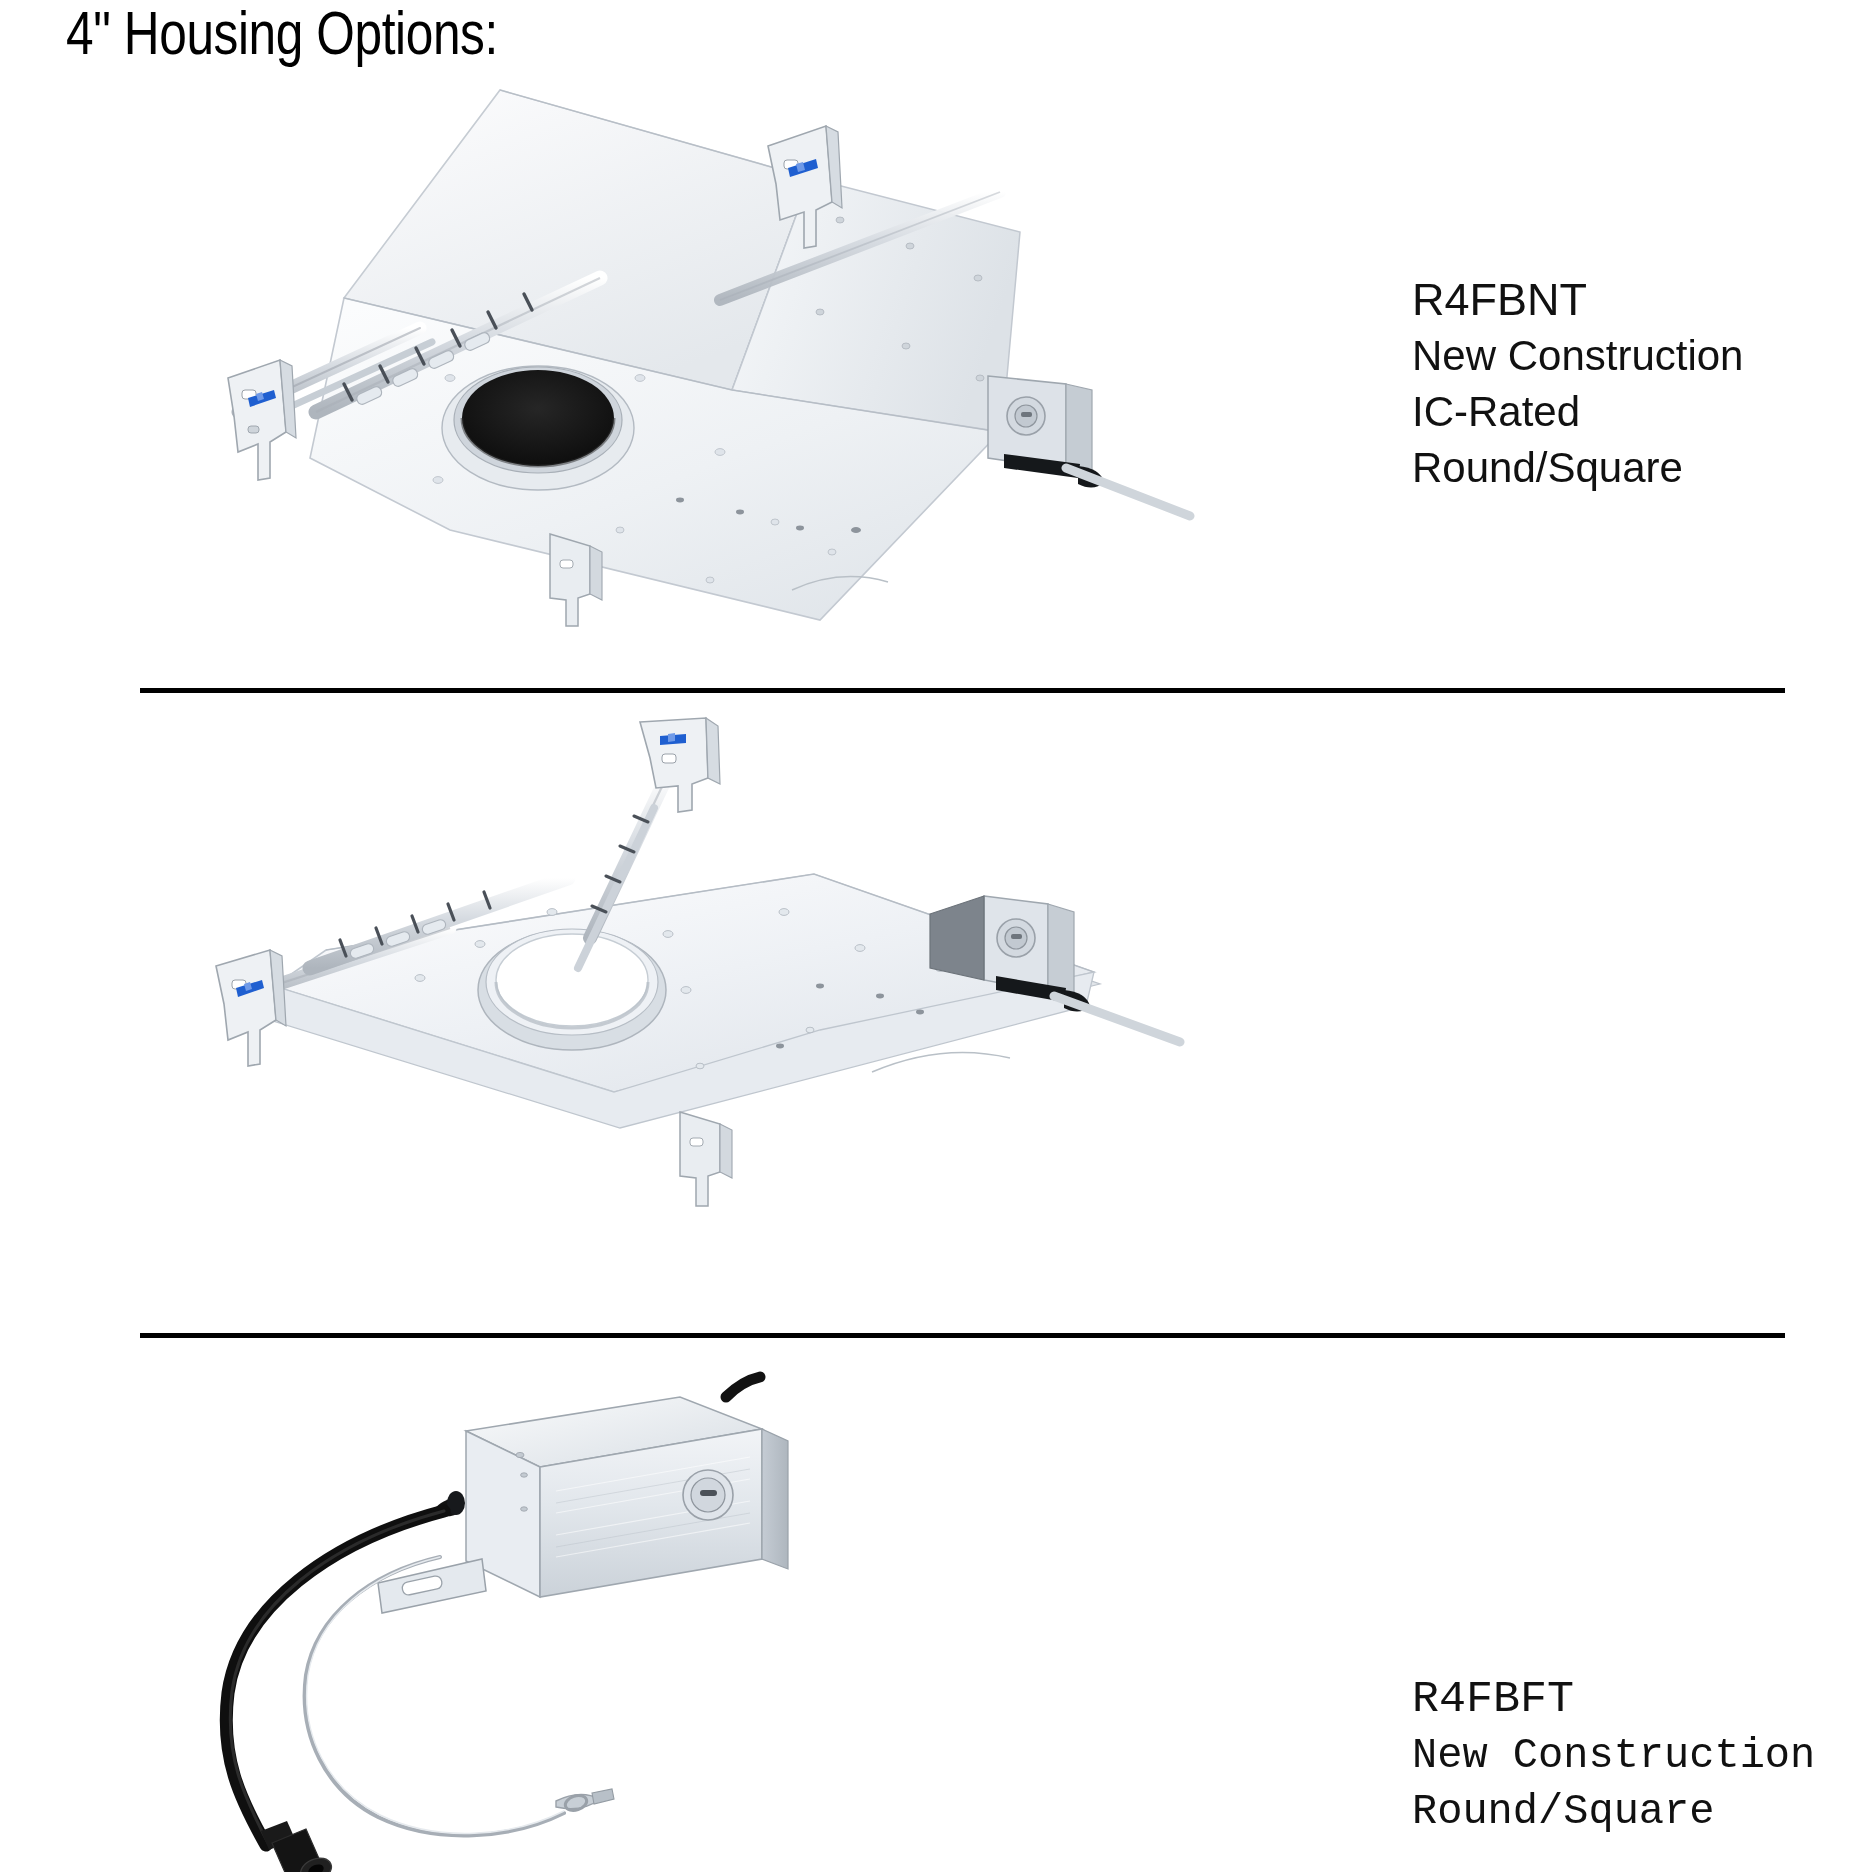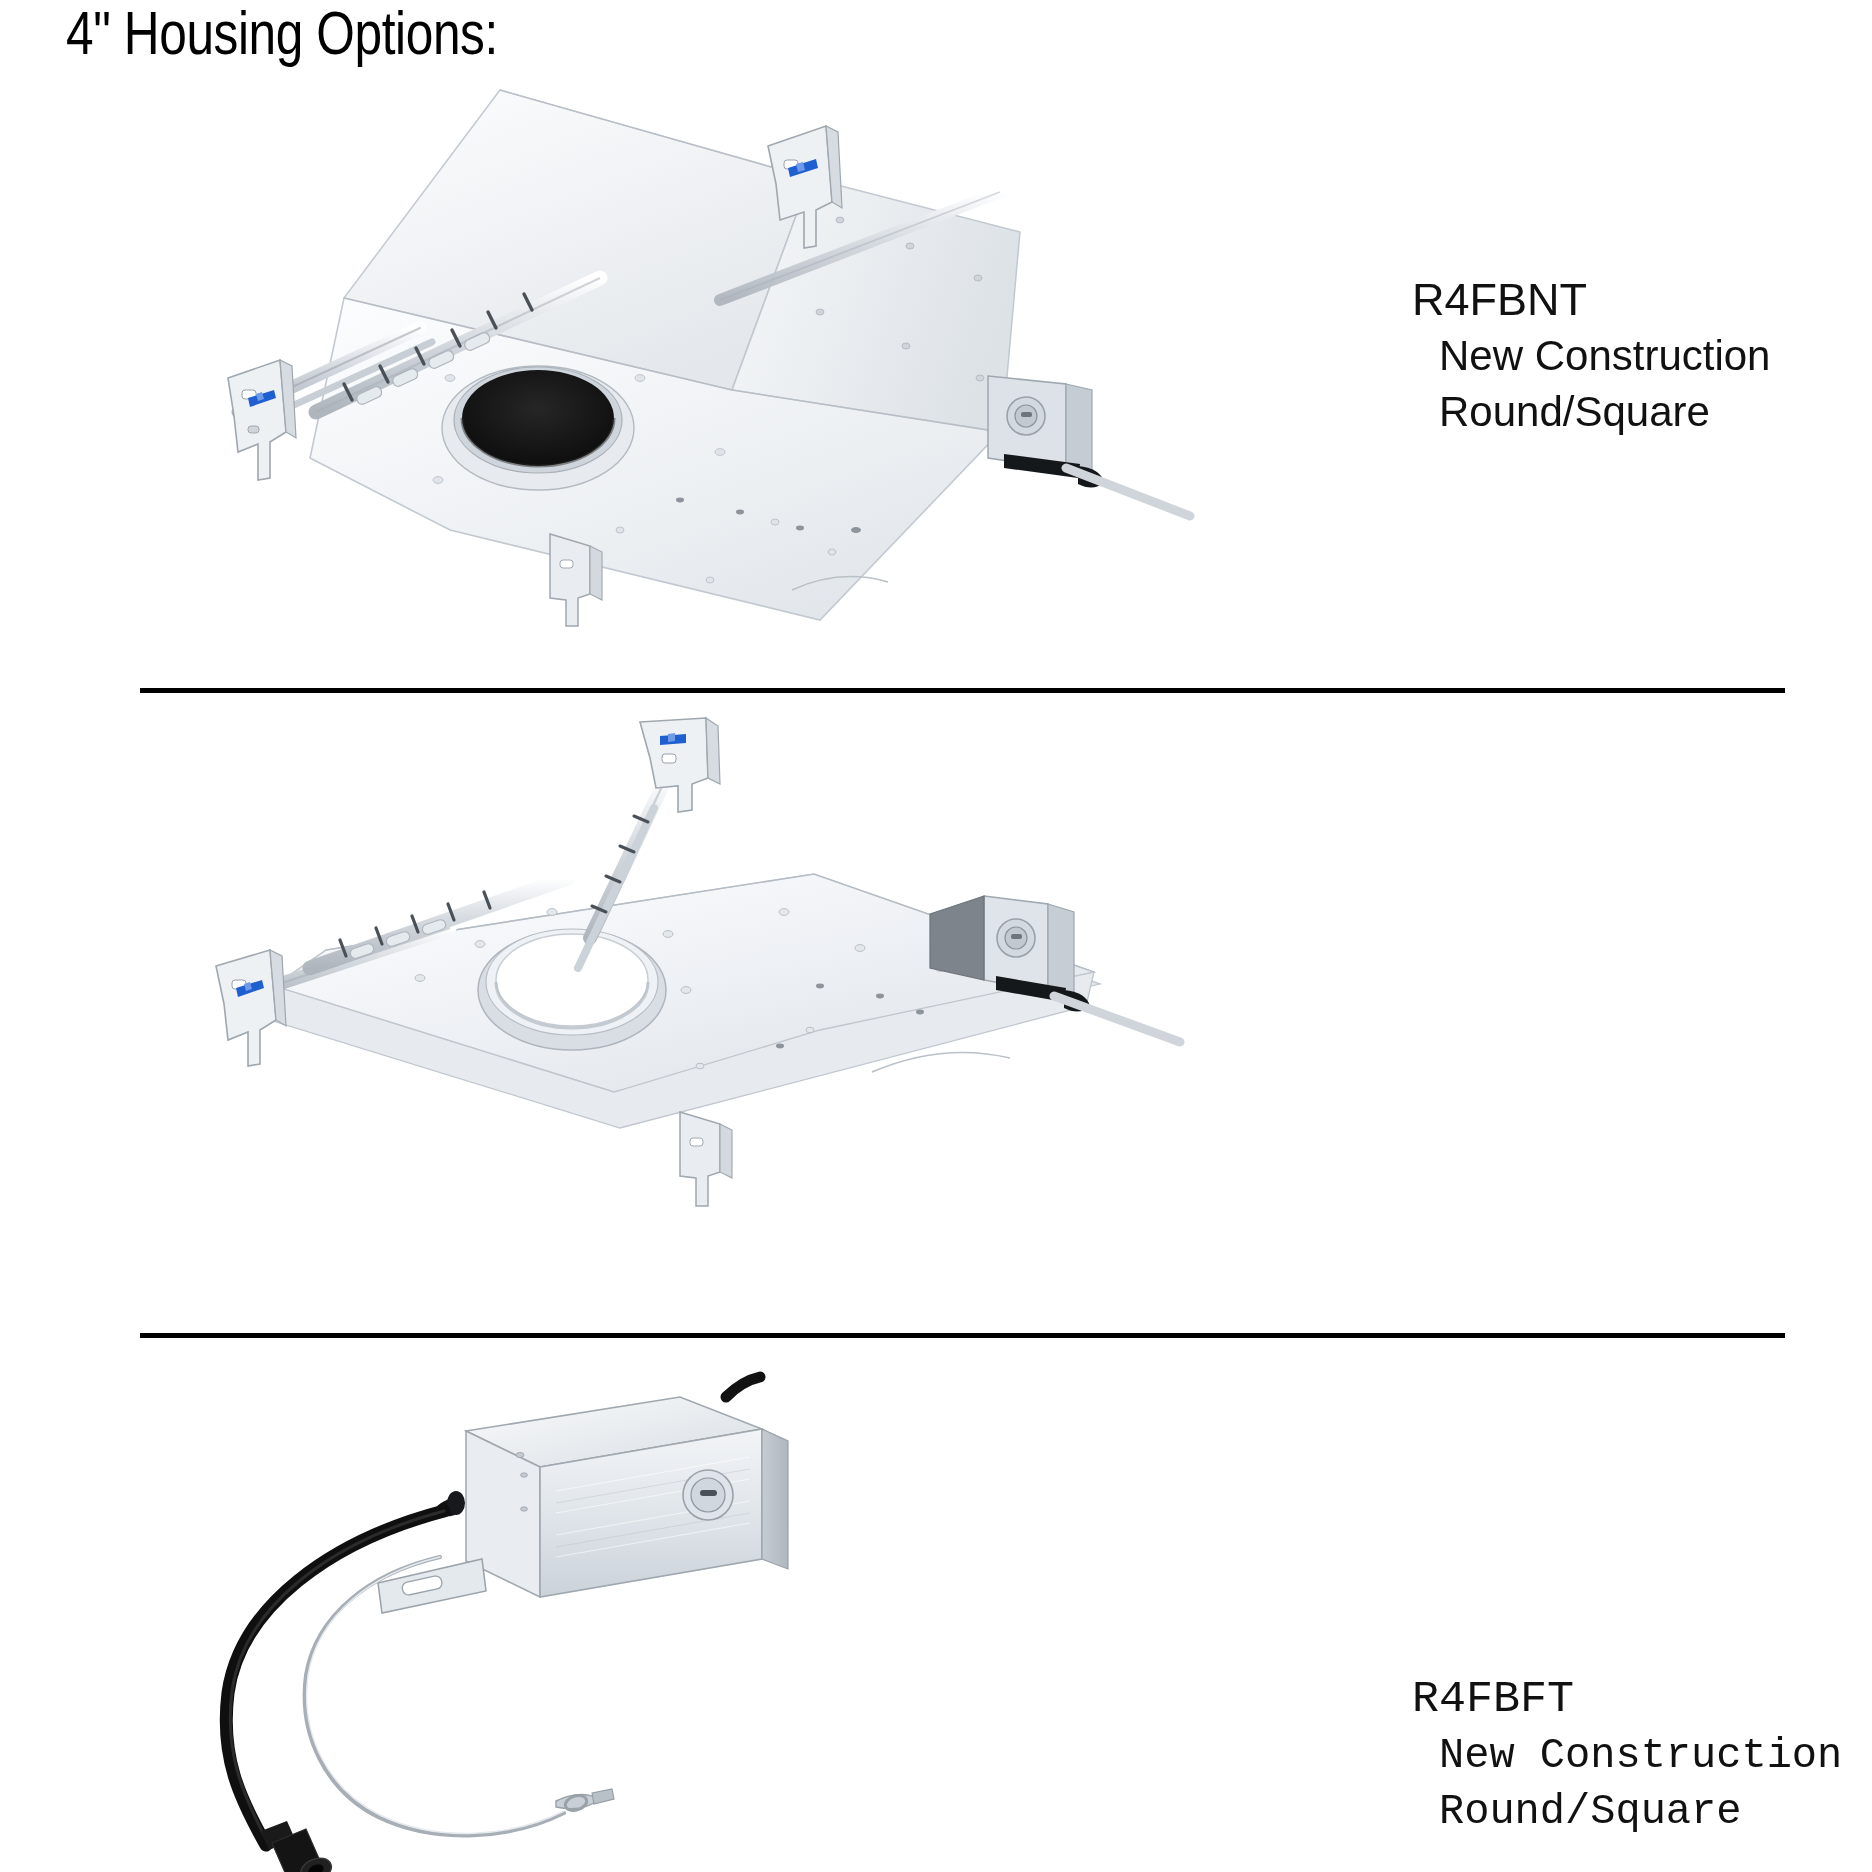--- a/index.html
+++ b/index.html
@@ -35,21 +35,21 @@
   .labels{position:absolute;left:1412px;width:460px;}
   .labels.l1{top:212px;}
   .labels.l2{top:972px;font-family:Liberation Mono, monospace;}
 
   .model{
     font-size:45px;line-height:56px;color:#111;
     white-space:nowrap;font-weight:400;
   }
   .desc{
     font-size:42px;line-height:56px;color:#111;
-    white-space:nowrap;margin-left:27px;font-weight:400;
+    white-space:nowrap;font-weight:400;
   }
 </style>
 </head>
 <body>
 
 <div class="page">
 
   <div class="page-title">4" Housing Options:</div>
 
   <div class="row r1">
@@ -186,20 +186,21 @@
           <path d="M884,394 L960,404 L958,418 L884,408 Z" fill="#15181b"></path>
           <path d="M958,406 q22,2 26,16 q-10,10 -26,2 Z" fill="#15181b"></path>
         </g>
         <path d="M946,408 L1070,456" fill="none" stroke="#cfd5db" stroke-width="9" stroke-linecap="round"></path>
       </svg>
     </div>
 
     <div class="labels l1">
       <div class="model">R4FBNT</div>
       <div class="desc">New Construction</div>
+      <div class="desc">IC-Rated</div>
       <div class="desc">Round/Square</div>
     </div>
   </div>
 
   <div class="row r2">
     <div class="art">
       <svg viewBox="0 0 1180 630" xmlns="http://www.w3.org/2000/svg">
         <defs>
           <linearGradient id="f_plate" x1="0.05" y1="0" x2="0.9" y2="1">
             <stop offset="0" stop-color="#fdfdfe"></stop>

